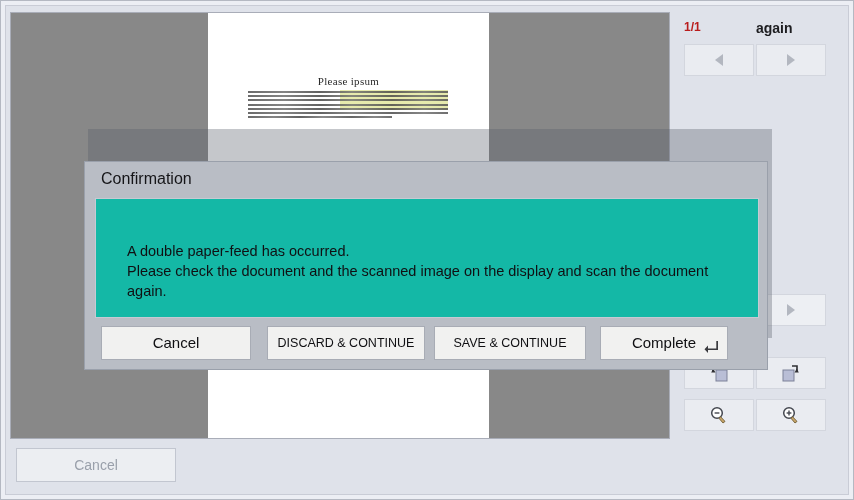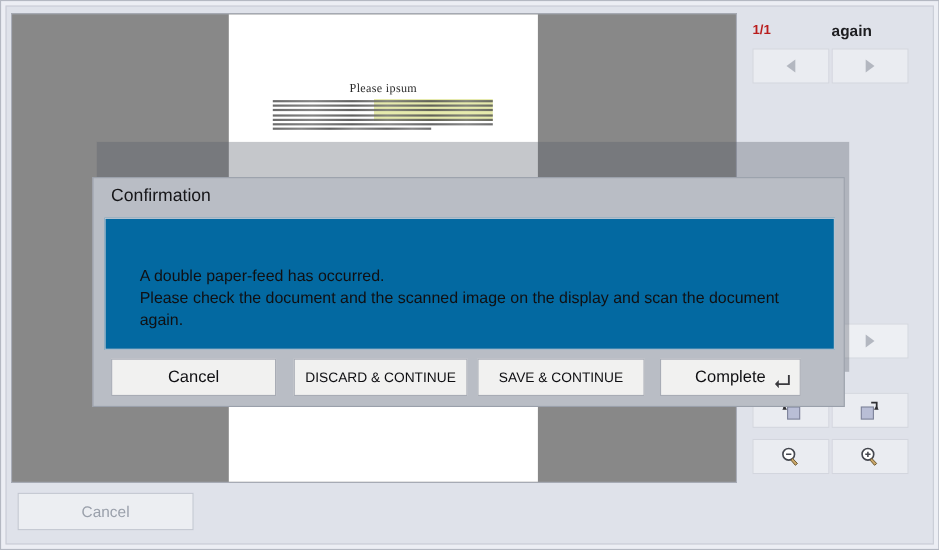--- a/index.html
+++ b/index.html
@@ -197,21 +197,21 @@
     position: absolute;
     left: 16px; top: 8px;
     font-size: 16px;
     color: #151518;
   }
   .dialog-body {
     position: absolute;
     left: 10px; top: 36px;
     width: 664px; height: 120px;
     box-sizing: border-box;
-    background: #0369a1;
+    background: #14b8a6;
     border: 1px solid #c6cad3;
   }
   .dialog-message {
     position: absolute;
     left: 31px; top: 42px;
     width: 600px;
     font-size: 14.5px;
     line-height: 20px;
     color: #101013;
     white-space: pre-line;

